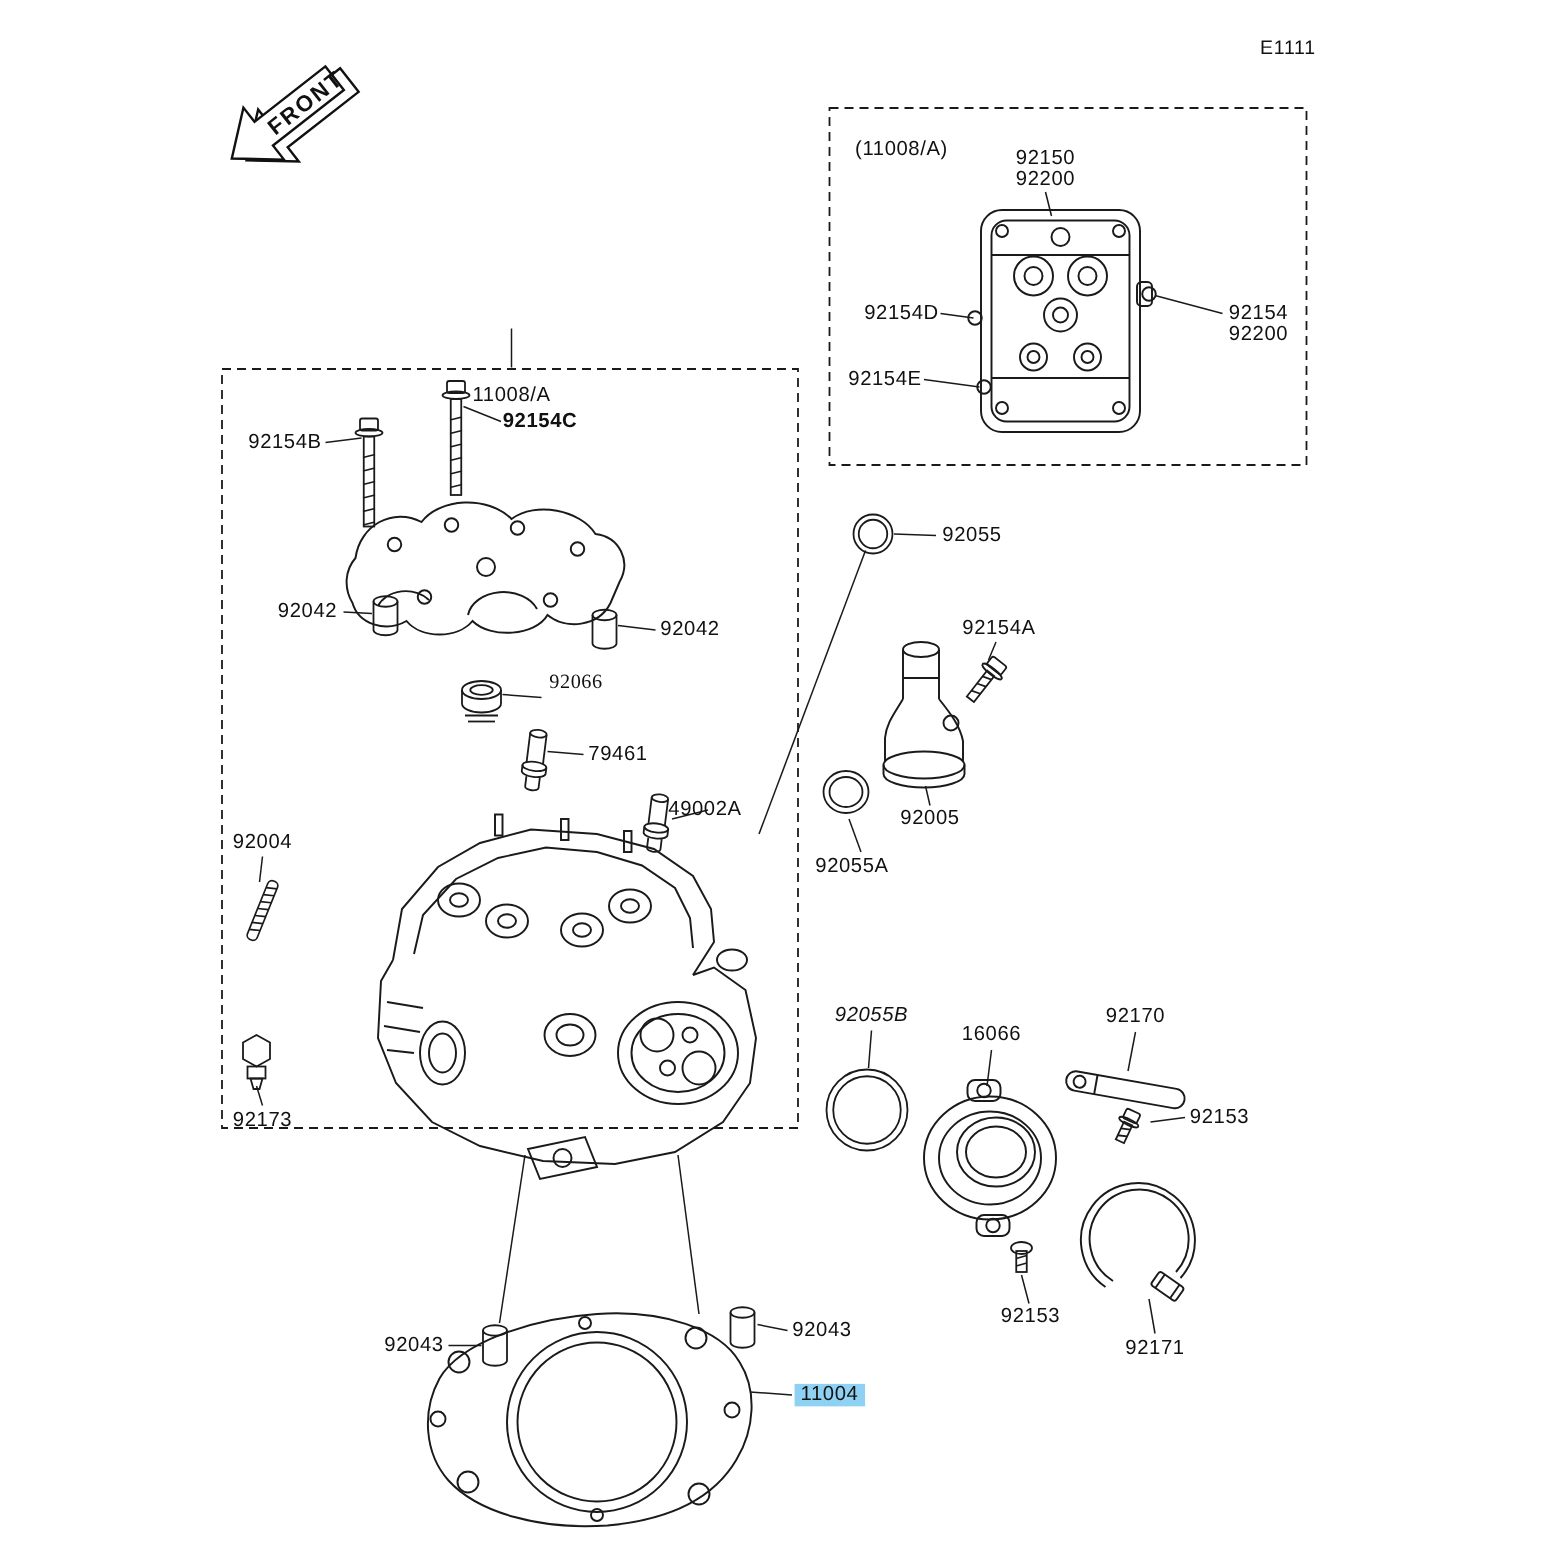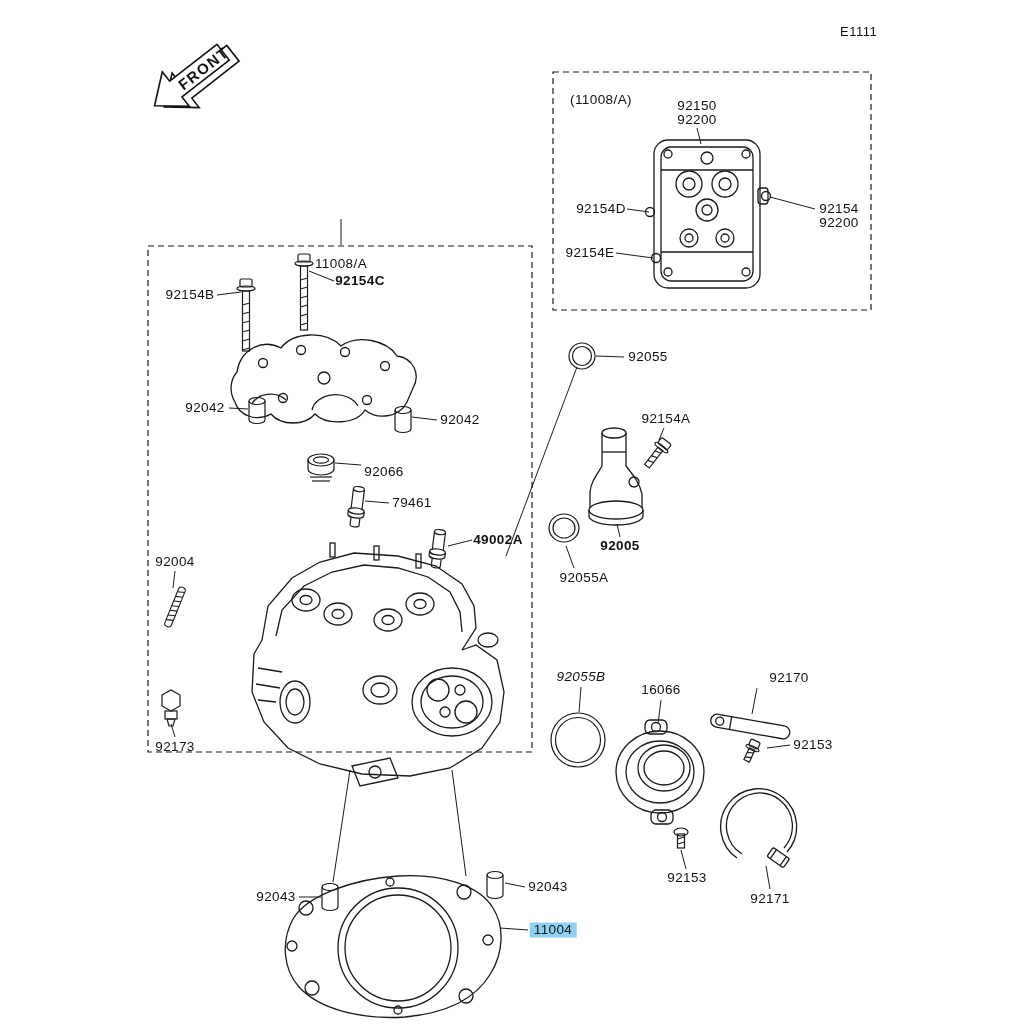--- a/index.html
+++ b/index.html
@@ -322,32 +322,32 @@
       <div class="part-label" style="left: 697px; top: 120px;">92200</div>
       <div class="part-label" style="left: 601px; top: 209px;">92154D</div>
       <div class="part-label" style="left: 839px; top: 209px;">92154</div>
       <div class="part-label" style="left: 839px; top: 223px;">92200</div>
       <div class="part-label" style="left: 590px; top: 253px; text-align: right;">92154E</div>
       <div class="part-label" style="left: 341px; top: 216px; margin-top: 48px;">11008/A</div>
       <div class="part-label" style="left: 360px; top: 281px; font-weight: bold;">92154C</div>
       <div class="part-label" style="left: 190px; top: 295px;">92154B</div>
       <div class="part-label" style="left: 205px; top: 408px;">92042</div>
       <div class="part-label" style="left: 460px; top: 420px;">92042</div>
-      <div class="part-label" style="left: 384px; top: 472px;">92066</div>
+      <div class="part-label" style="left: 384px; top: 455px; font-family: Liberation Serif, serif;">92066</div>
       <div class="part-label" style="left: 412px; top: 503px;">79461</div>
-      <div class="part-label" style="left: 498px; top: 540px; font-weight: bold;">49002A</div>
+      <div class="part-label" style="left: 470px; top: 540px;">49002A</div>
       <div class="part-label" style="left: 175px; top: 562px;">92004</div>
       <div class="part-label" style="left: 648px; top: 357px;">92055</div>
       <div class="part-label" style="left: 666px; top: 419px;">92154A</div>
-      <div class="part-label" style="left: 620px; top: 546px; font-weight: bold;">92005</div>
-      <div class="part-label" style="left: 584px; top: 578px;">92055A</div>
+      <div class="part-label" style="left: 620px; top: 546px;">92005</div>
+      <div class="part-label" style="left: 568px; top: 578px;">92055A</div>
       <div class="part-label" style="left: 175px; top: 747px;">92173</div>
       <div class="part-label" style="left: 581px; top: 677px; font-style: italic;">92055B</div>
       <div class="part-label" style="left: 661px; top: 690px;">16066</div>
-      <div class="part-label" style="left: 789px; top: 678px;">92170</div>
+      <div class="part-label" style="left: 757px; top: 678px;">92170</div>
       <div class="part-label" style="left: 813px; top: 745px;">92153</div>
       <div class="part-label" style="left: 687px; top: 878px;">92153</div>
       <div class="part-label" style="left: 770px; top: 899px;">92171</div>
       <div class="part-label" style="left: 276px; top: 897px;">92043</div>
       <div class="part-label" style="left: 548px; top: 887px;">92043</div>
       <div class="part-label highlight" style="left: 553px; top: 930px;">11004</div>
     </div>
 
 </div>
 

